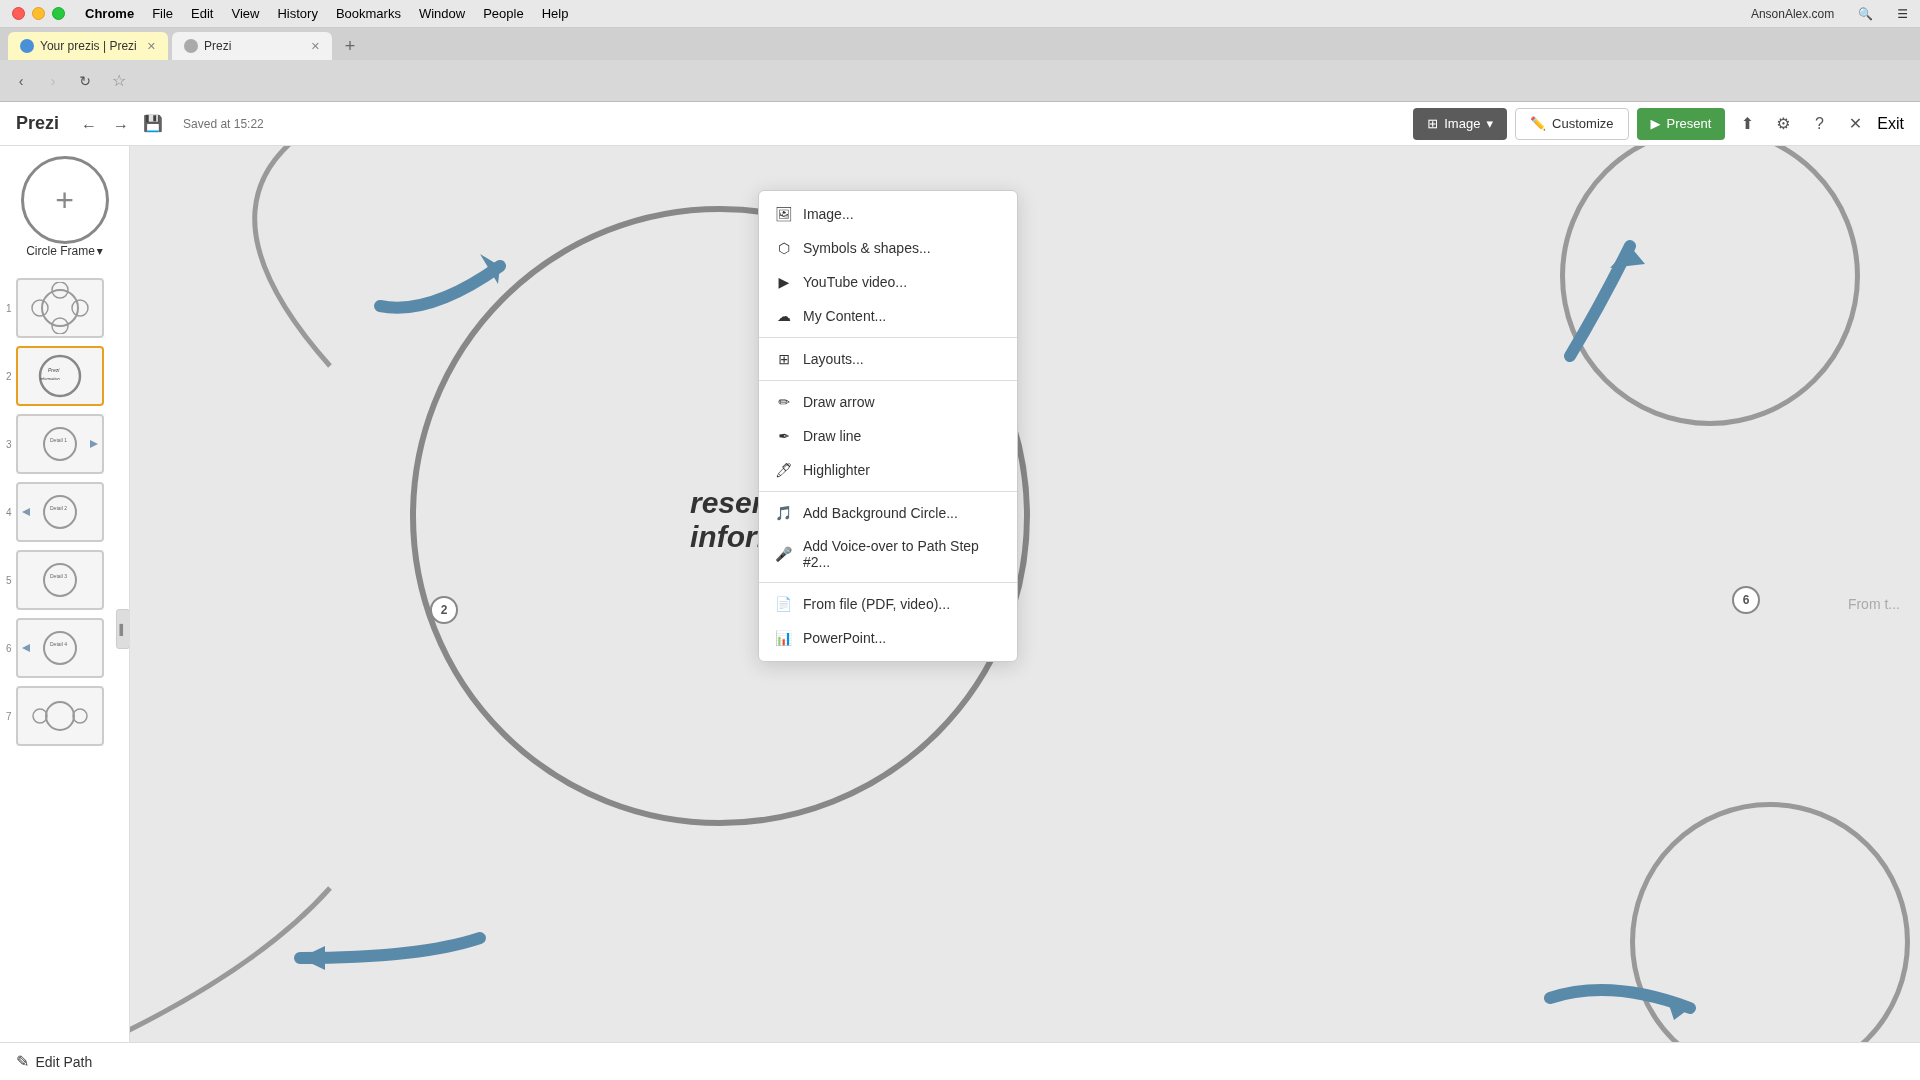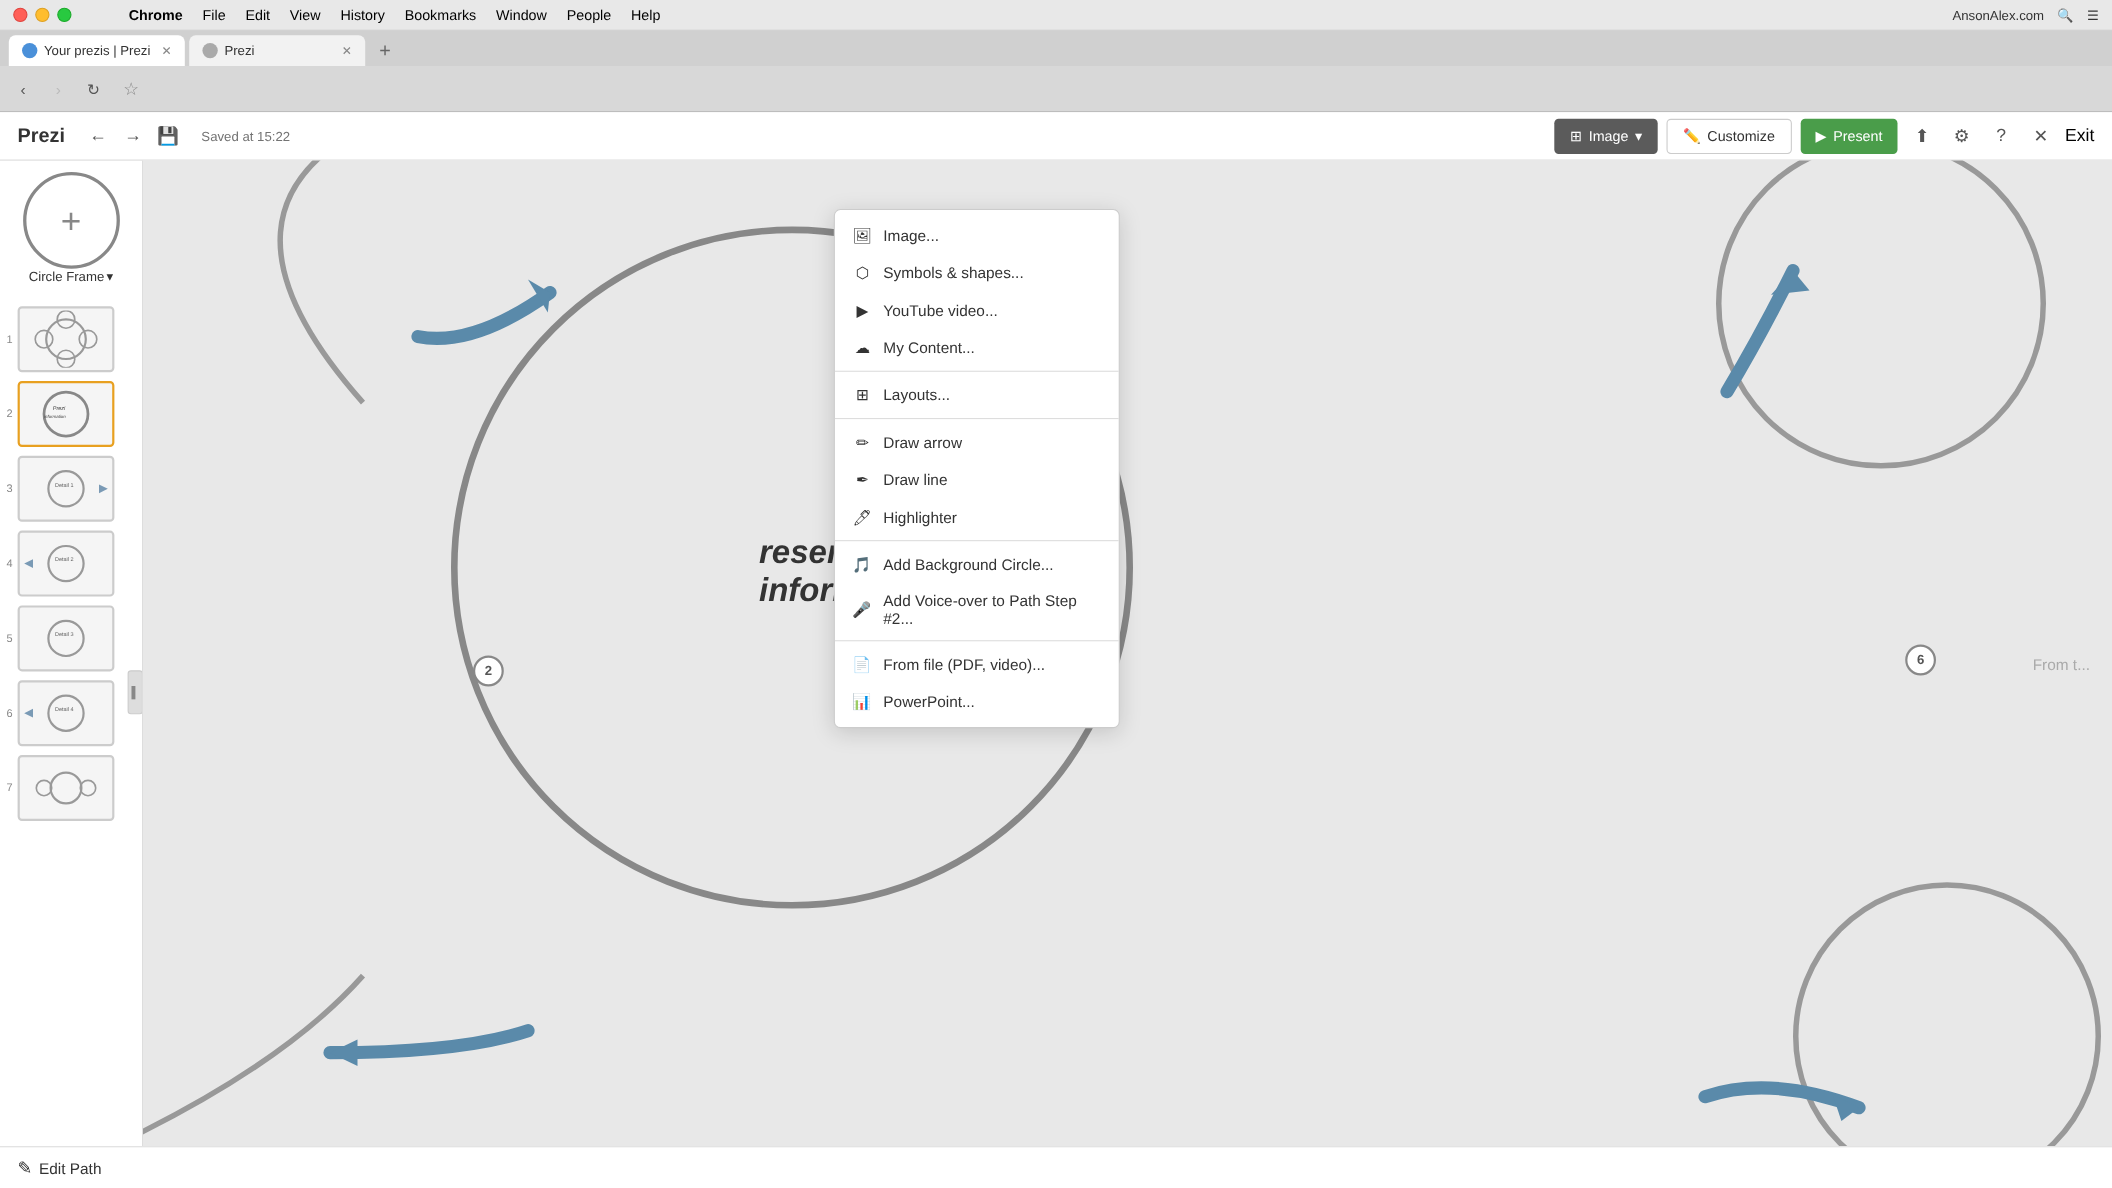--- a/index.html
+++ b/index.html
@@ -15,22 +15,22 @@
       border-bottom: 1px solid #ccc;
       position: relative;
     }
     .traffic-lights { display: flex; gap: 7px; align-items: center; }
     .tl { width: 13px; height: 13px; border-radius: 50%; }
     .tl.close { background: #ff5f57; border: 1px solid #e0443e; }
     .tl.min { background: #ffbd2e; border: 1px solid #dea123; }
     .tl.max { background: #28c940; border: 1px solid #1aab29; }
     .mac-menu { display: flex; gap: 18px; align-items: center; margin-left: 20px; font-size: 13px; color: #000; }
     .mac-menu span { cursor: default; }
-    .mac-menu .app-name { font-weight: 700; margin-left: 32px; }
-    .top-right-info { position: absolute; right: 12px; top: 50%; transform: translateY(-50%); display: flex; align-items: flex-start; gap: 12px; font-size: 12px; color: #333; }
+    .mac-menu .app-name { font-weight: 700; }
+    .top-right-info { position: absolute; right: 12px; top: 50%; transform: translateY(-50%); display: flex; align-items: flex-start; gap: 24px; font-size: 12px; color: #333; }
 
     
     .browser-bar {
       height: 42px;
       background: #d8d8d8;
       display: flex;
       align-items: center;
       padding: 0 8px;
       gap: 8px;
       border-bottom: 1px solid #bbb;
@@ -48,21 +48,21 @@
       border-radius: 6px 6px 0 0;
       display: flex;
       align-items: center;
       padding: 0 12px;
       font-size: 12px;
       color: #333;
       gap: 6px;
       min-width: 160px;
       position: relative;
     }
-    .tab.active { background: #ffffff; }
+    .tab.active { background: #fef9c3; }
     .tab-favicon { width: 14px; height: 14px; background: #4a90d9; border-radius: 50%; }
     .tab-close { margin-left: auto; color: #888; font-size: 11px; cursor: pointer; }
 
     .nav-controls { display: flex; align-items: center; gap: 6px; }
     .nav-btn { width: 26px; height: 26px; border-radius: 50%; border: none; background: transparent; display: flex; align-items: center; justify-content: center; font-size: 14px; color: #555; cursor: pointer; }
     .nav-btn.disabled { color: #bbb; cursor: default; }
     .url-bar { flex: 1; height: 28px; background: #fff; border-radius: 14px; border: 1px solid #bbb; padding: 0 12px; font-size: 13px; color: #333; display: flex; align-items: center; }
     .star-btn { font-size: 16px; color: #888; margin-left: 6px; }
 
     

